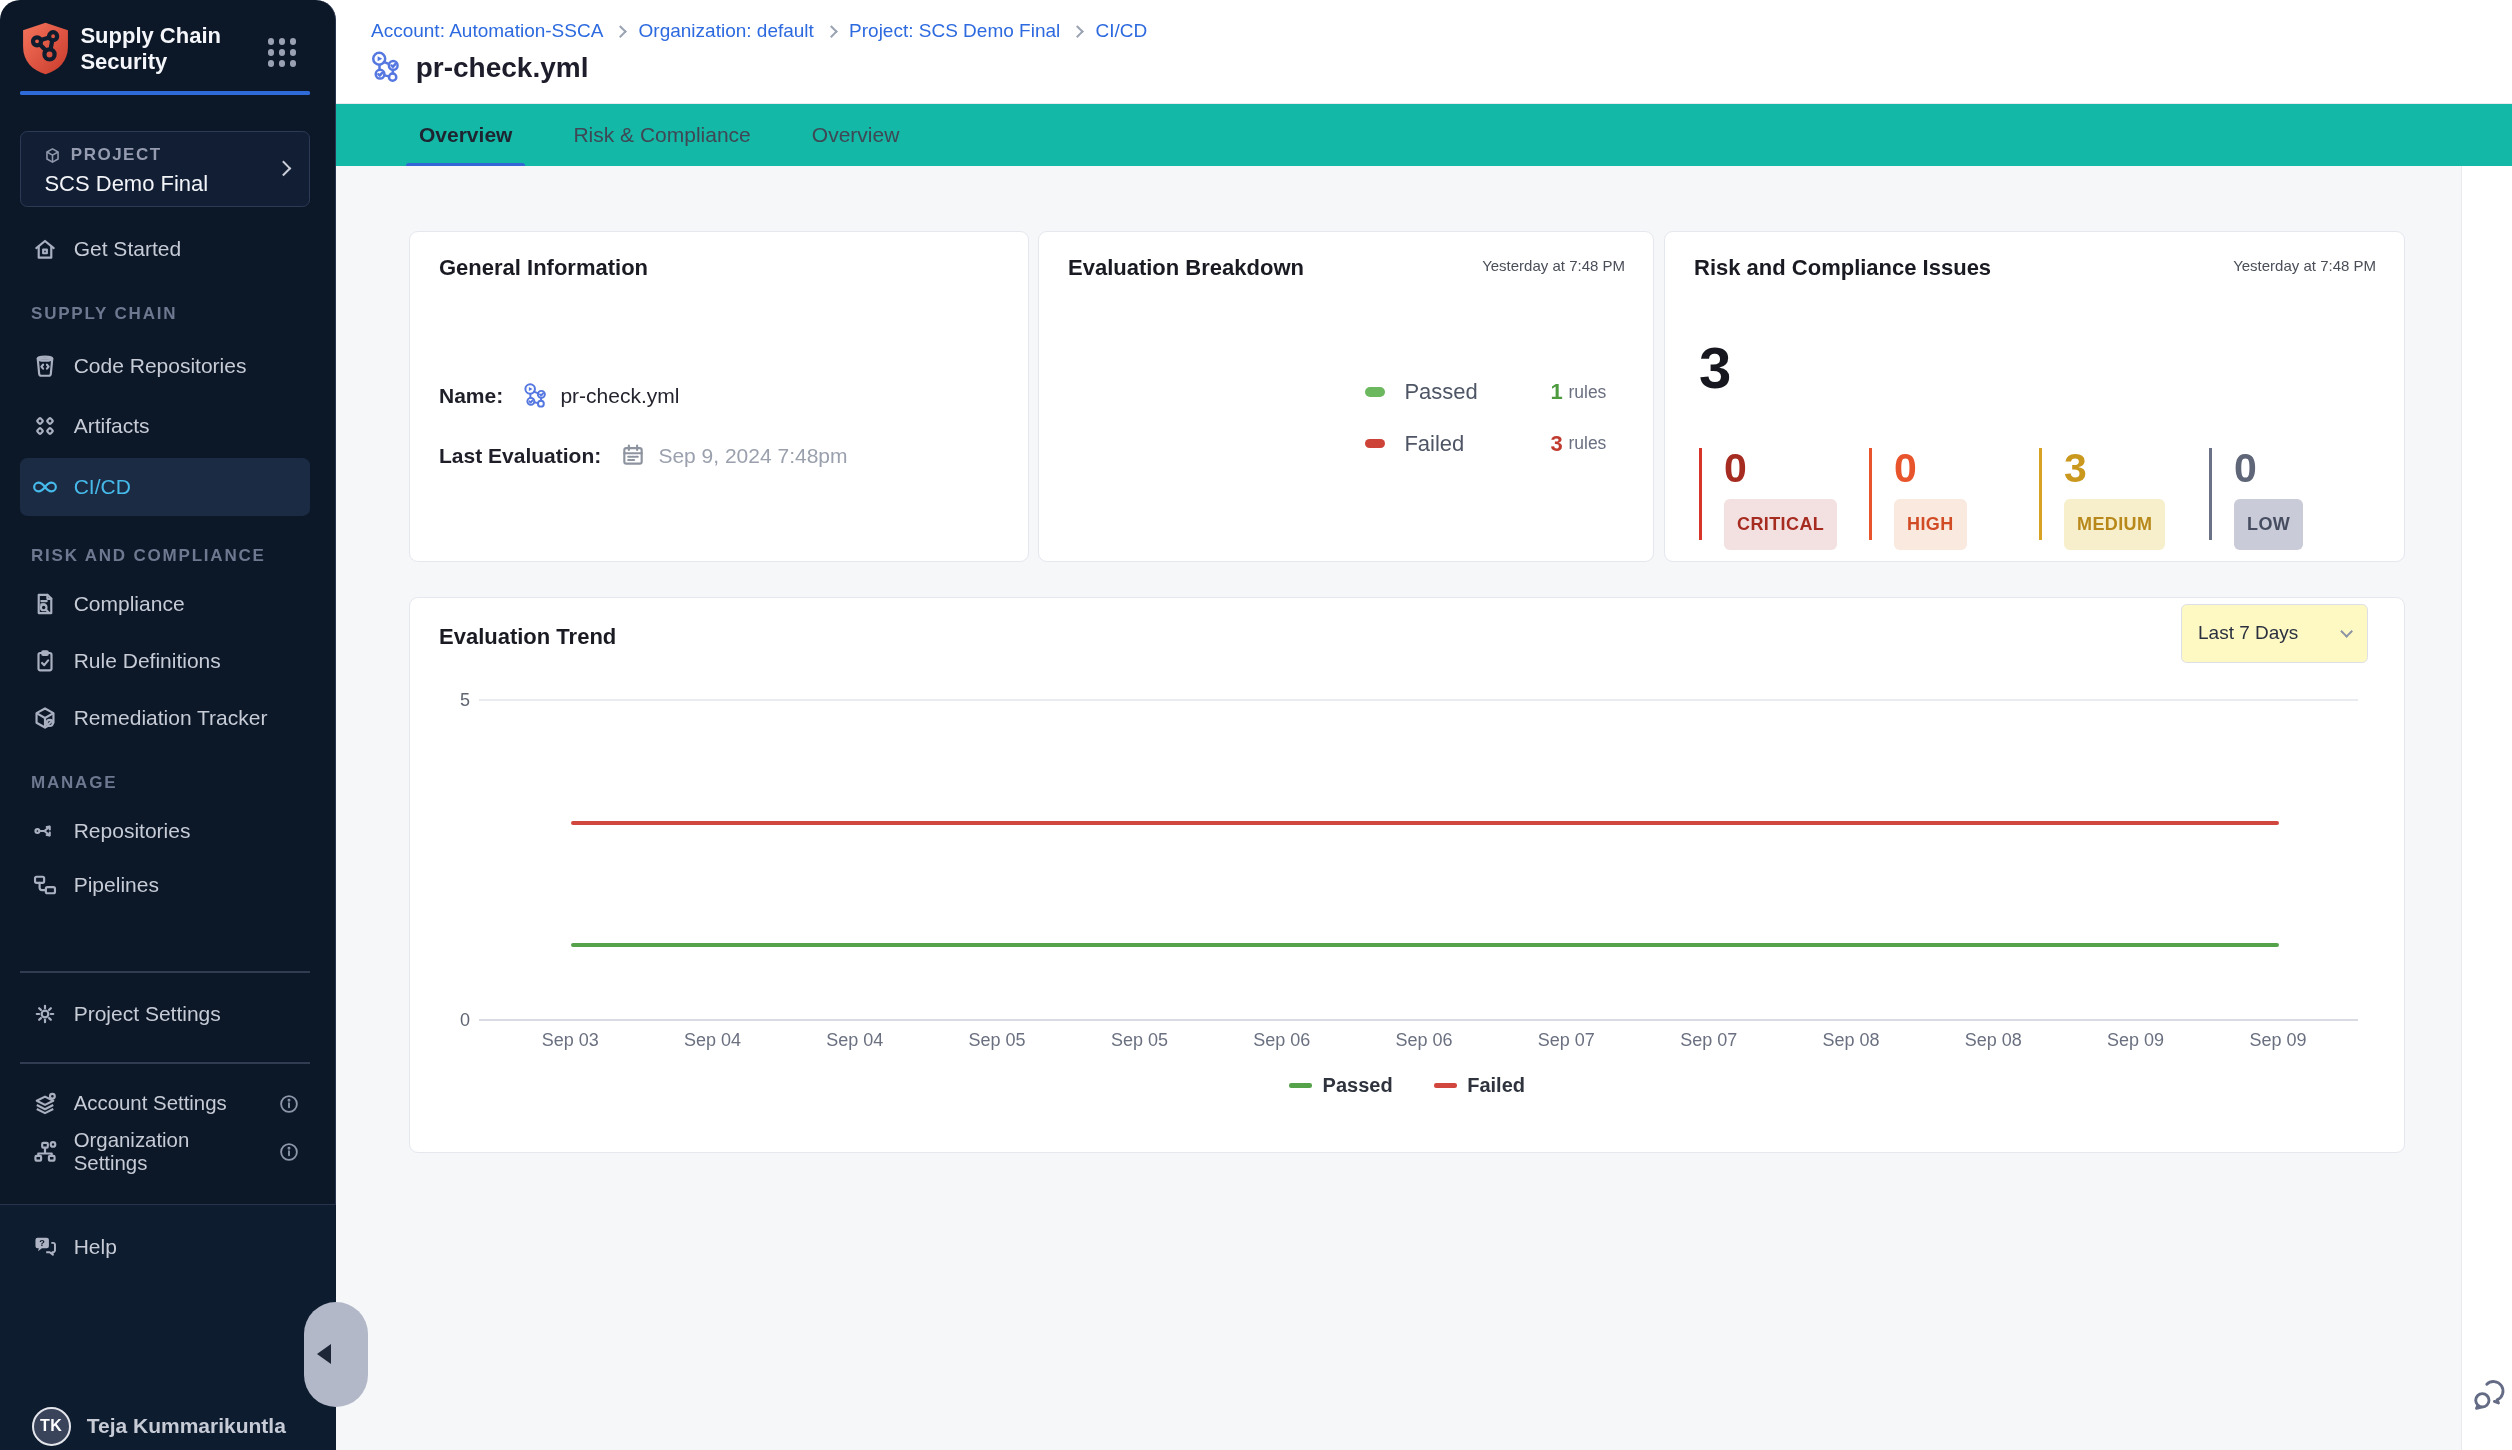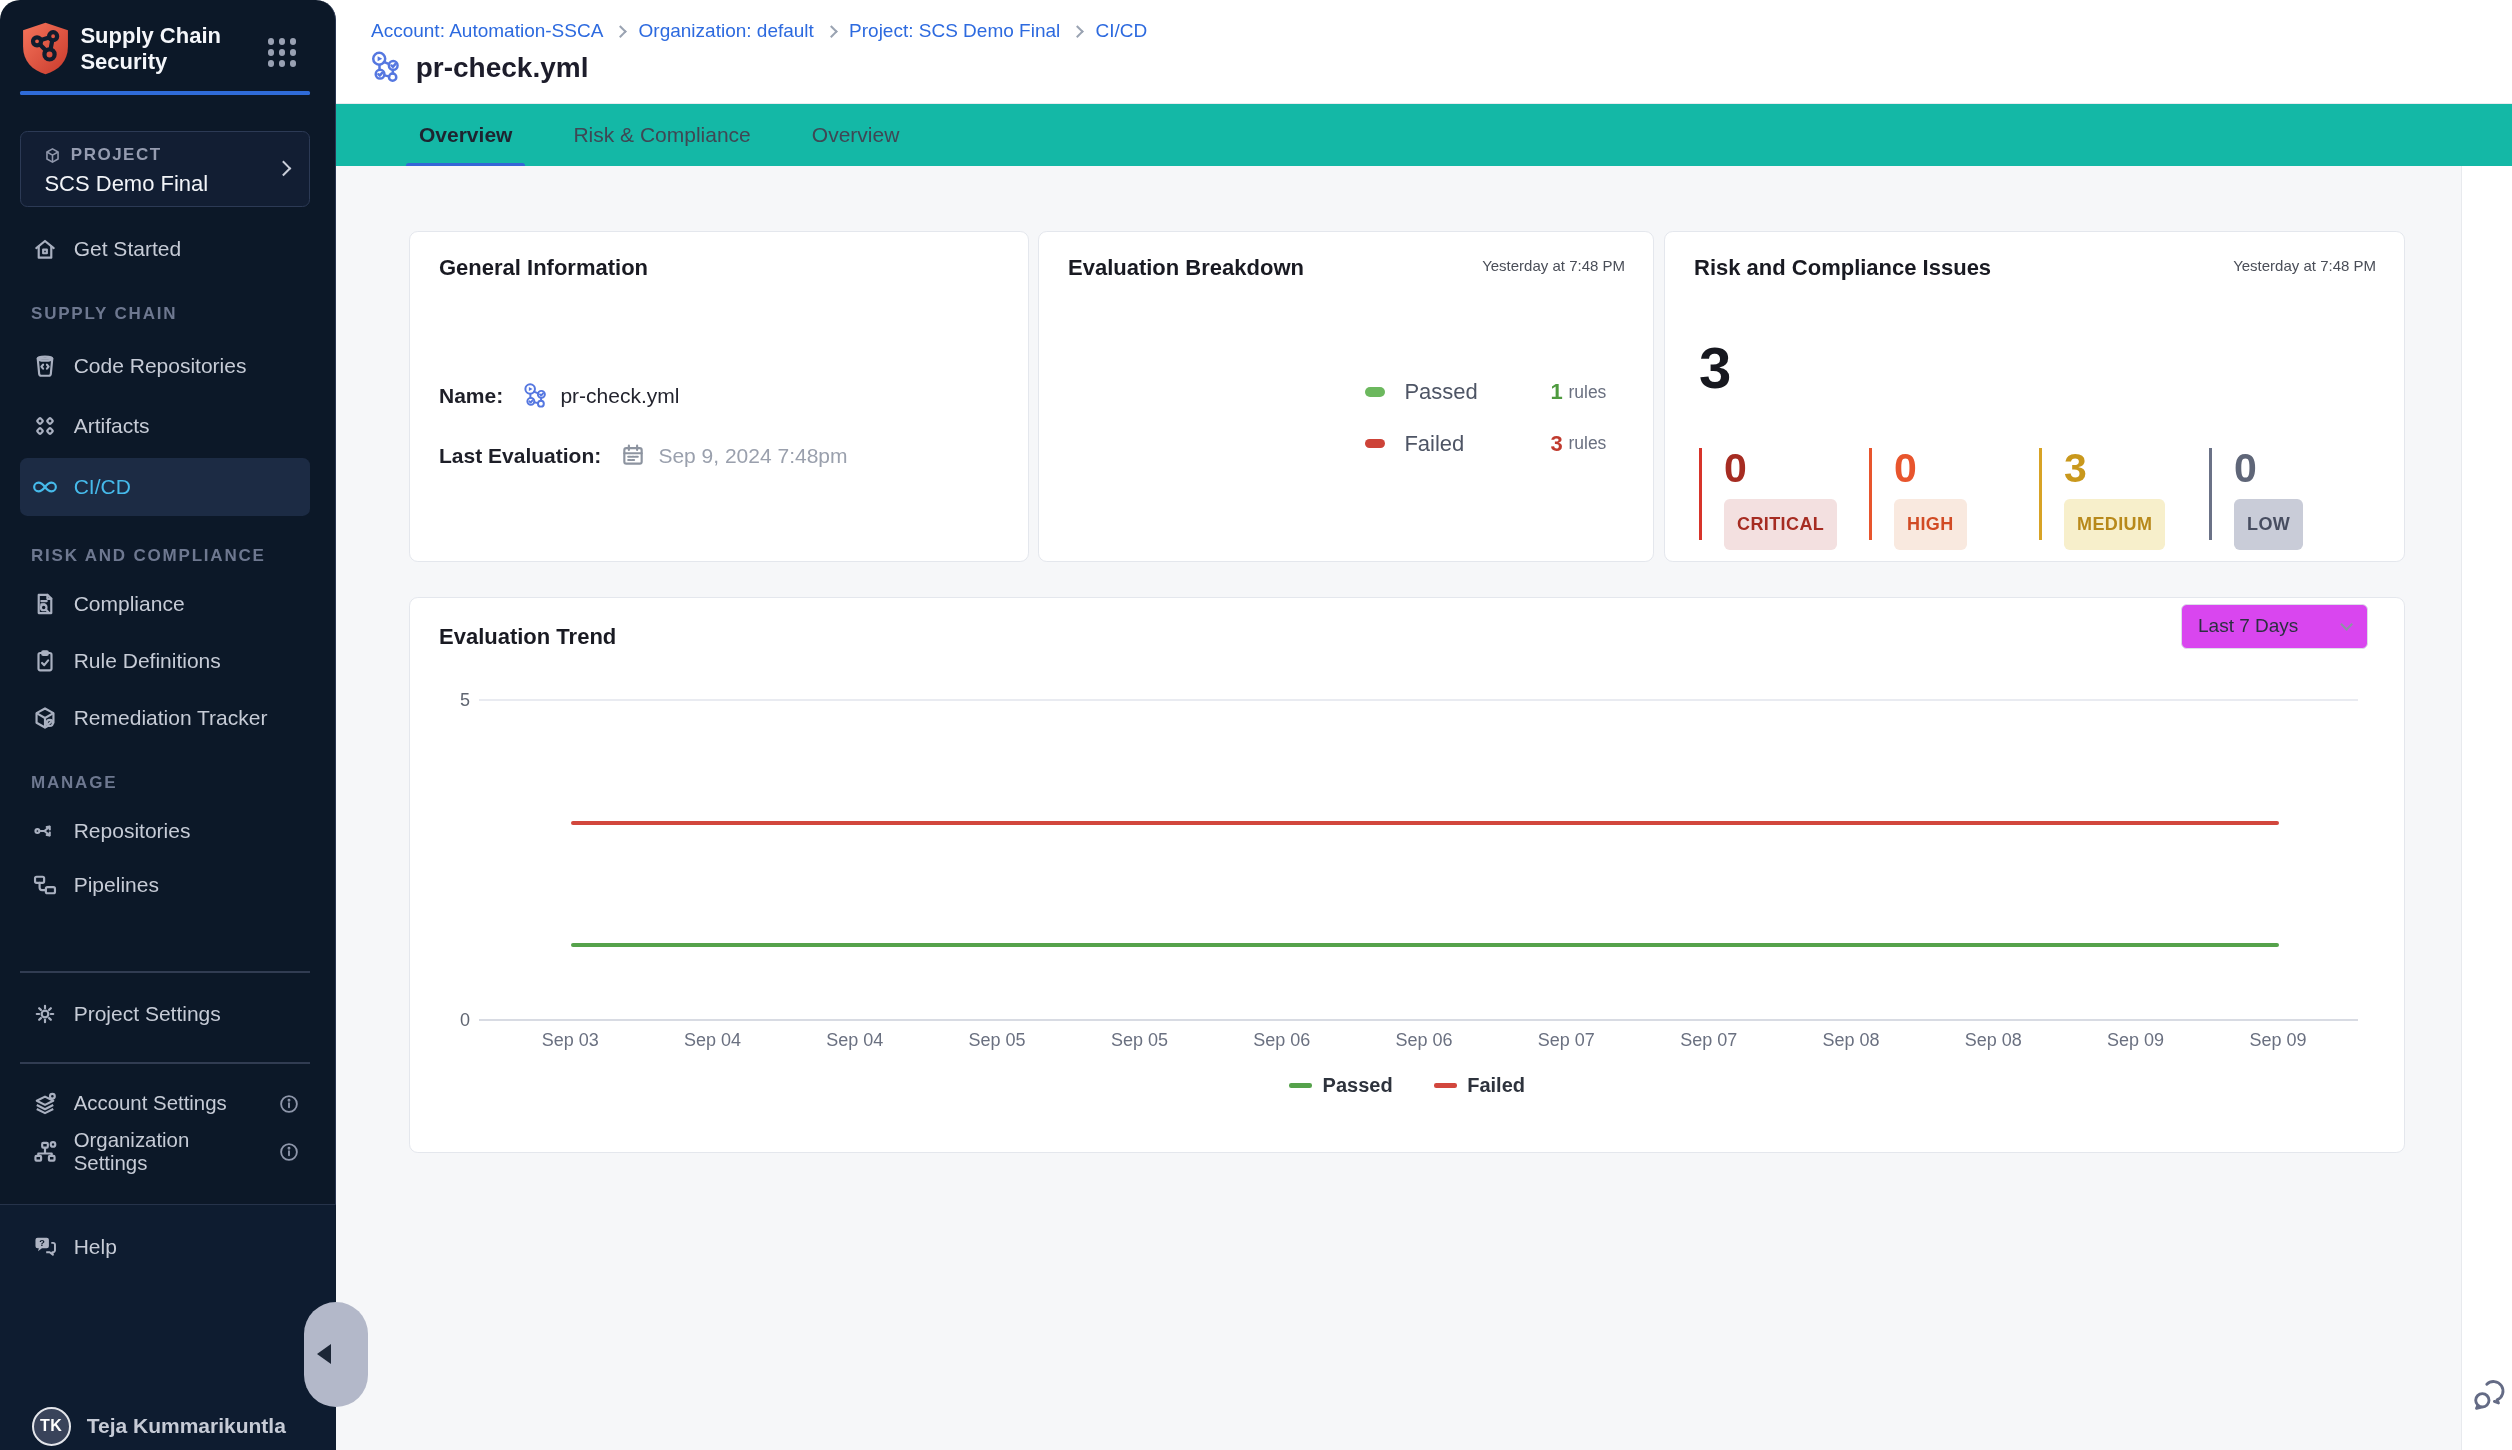--- a/index.html
+++ b/index.html
@@ -117,22 +117,22 @@
   .sev.critical .sev-badge { background:#F3E0E0; color:#A62C22; }
   .sev.high { border-color:#E8552D; } .sev.high .sev-num { color:#E8552D; }
   .sev.high .sev-badge { background:#F9E9DF; color:#D14B24; }
   .sev.medium { border-color:#D8A325; } .sev.medium .sev-num { color:#C9981C; }
   .sev.medium .sev-badge { background:#F7EFCB; color:#B8891A; }
   .sev.low { border-color:#6B7287; } .sev.low .sev-num { color:#5F6678; }
   .sev.low .sev-badge { background:#C9CCD8; color:#474D60; }
 
   
   #card-trend { left:409px; top:597px; width:1996px; height:556px; }
-  #range-select { position:absolute; right:36px; top:5.8px; width:187px; height:45px;
-                  background:#d946ef; border:1.5px solid #DCDFE8; border-radius:5.8px;
+  #range-select { position:absolute; right:36px; top:5.8px; width:187px; height:59px;
+                  background:#fef9c3; border:1.5px solid #DCDFE8; border-radius:5.8px;
                   display:flex; align-items:center; padding:0 16px; cursor:pointer; }
   #range-select .lbl { font-size:19px; color:#2b3040; }
   #range-select .chev { margin-left:auto; border-color:#8b93a4; border-width:0 2.2px 2.2px 0; padding:3.6px;
                         transform:rotate(45deg); margin-top:-4.4px; }
   .ytick { position:absolute; width:29px; text-align:right; font-size:18px; color:#5f6571; }
   .gridline { position:absolute; left:69px; width:1879px; height:1.5px; background:#E9EBF1; }
   .axisline { position:absolute; left:69px; width:1879px; height:1.5px; background:#D8DBE3; }
   .trendline { position:absolute; left:161px; width:1708px; height:3.6px; border-radius:2.2px; }
   .trendline.failed { background:#D2473D; }
   .trendline.passed { background:#55A24B; }

